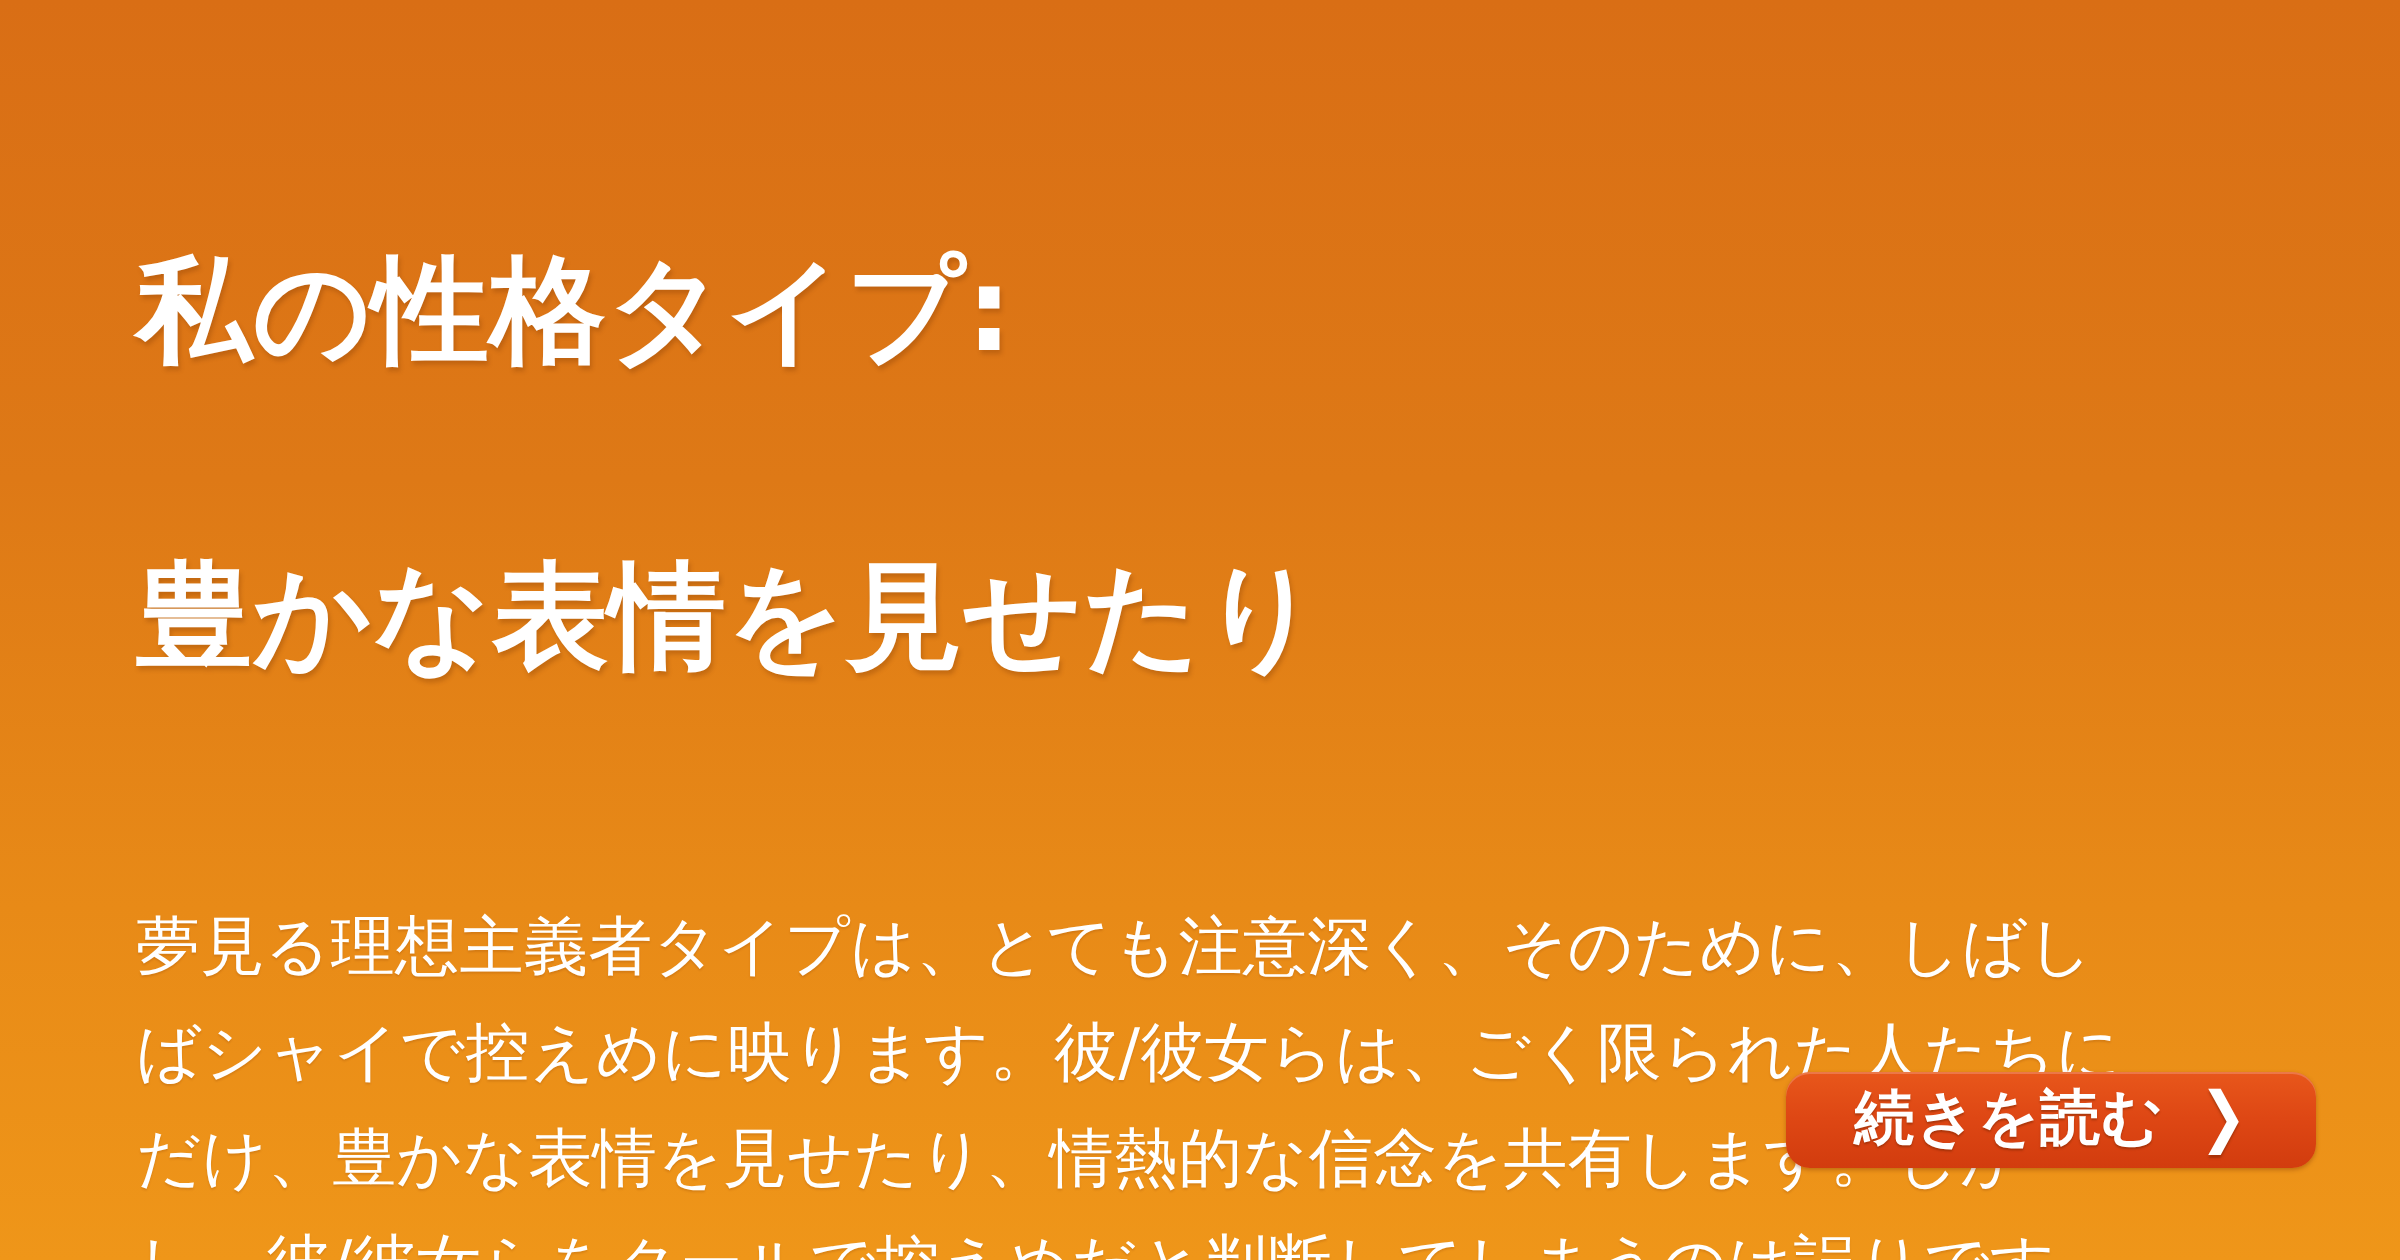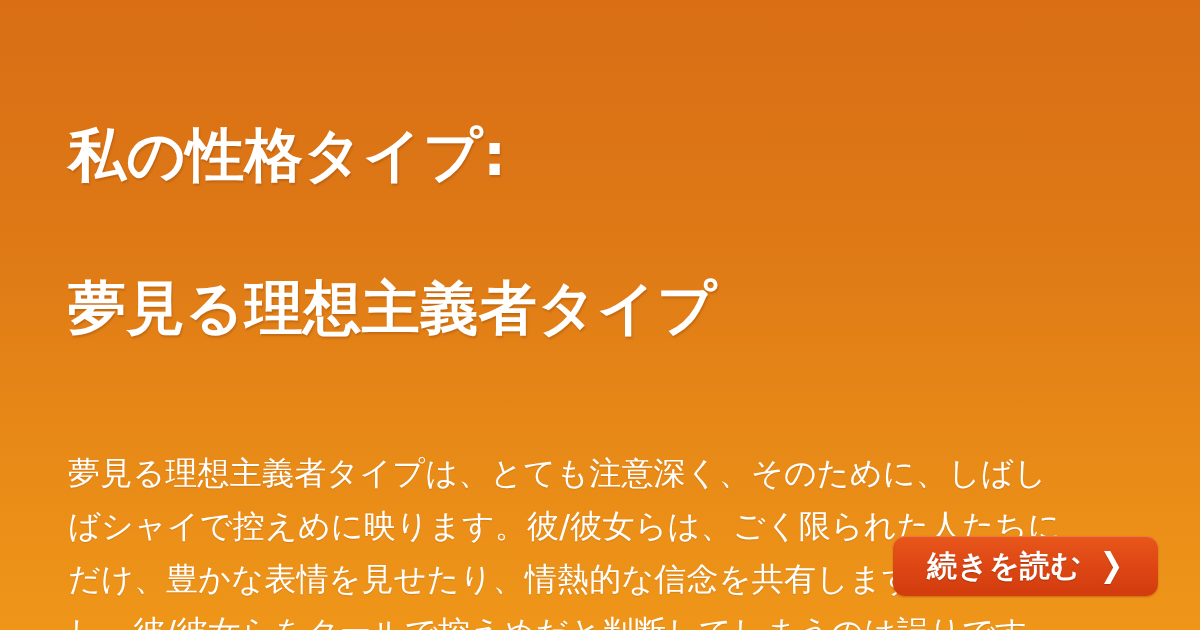--- a/index.html
+++ b/index.html
@@ -65,21 +65,21 @@
     padding-right: 42px;
   }
 
   .cta-button {
     display: inline-flex;
     align-items: center;
     justify-content: center;
     gap: 18px;
     box-sizing: border-box;
     width: 265px;
-    height: 60px;
+    height: 48px;
     padding: 0 26px;
     border: 0;
     border-radius: 12px;
     cursor: pointer;
     background: linear-gradient(180deg,
                 #E8571B 0%,
                 #DE4714 48%,
                 #D23C0E 100%);
     box-shadow: 0 1px 2px rgba(110, 36, 0, 0.35),
                 inset 0 1px 0 rgba(255, 255, 255, 0.20);
@@ -104,21 +104,21 @@
     transform: translateY(-1px) scaleY(1.18);
   }
 </style>
 </head>
 <body>
 
 <div class="card">
 
   <h1 class="headline">
     <span class="headline-line">私の性格タイプ:</span>
-    <span class="headline-line">夢見る理想主義者タイプ</span>
+    <span class="headline-line">豊かな表情を見せたり</span>
   </h1>
 
   <p class="body-copy">夢見る理想主義者タイプは、とても注意深く、そのために、しばしばシャイで控えめに映ります。彼/彼女らは、ごく限られた人たちにだけ、豊かな表情を見せたり、情熱的な信念を共有します。しかし、彼/彼女らをクールで控えめだと判断してしまうのは誤りです。</p>
 
   <div class="cta-row">
     <button class="cta-button">
       <span class="cta-label">続きを読む</span>
       <span class="cta-chevron">❯</span>
     </button>
   </div>

